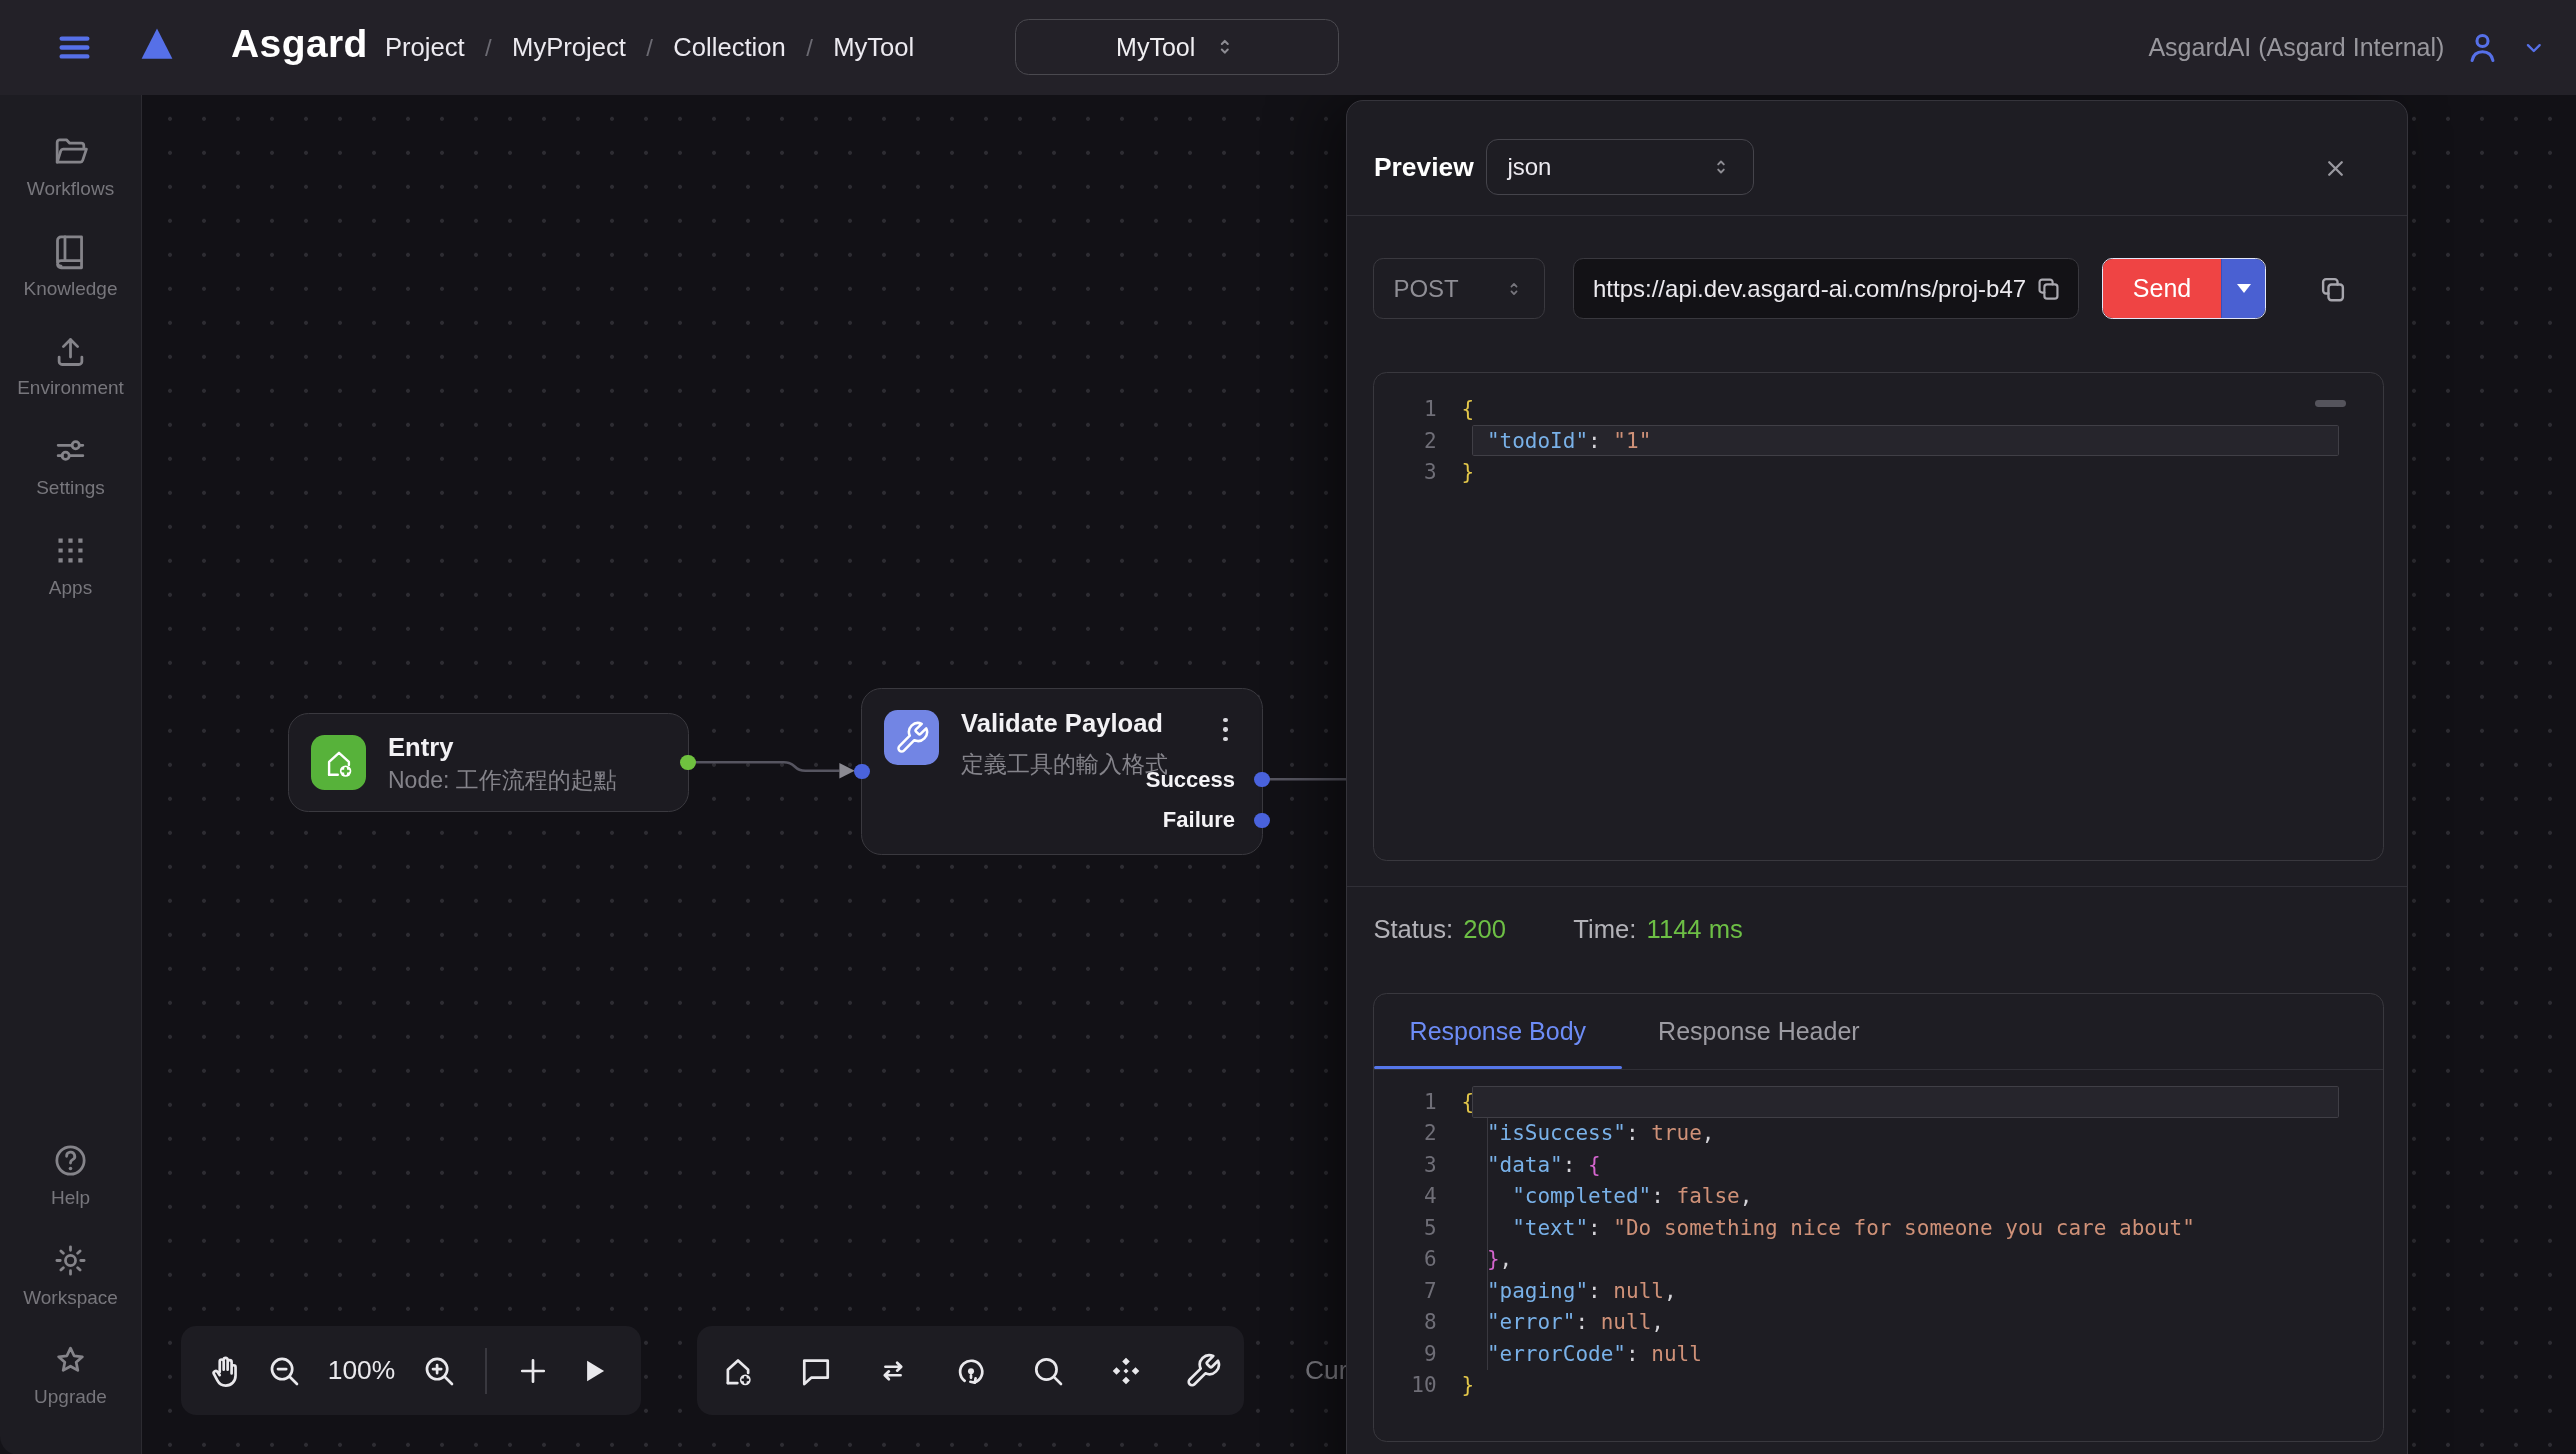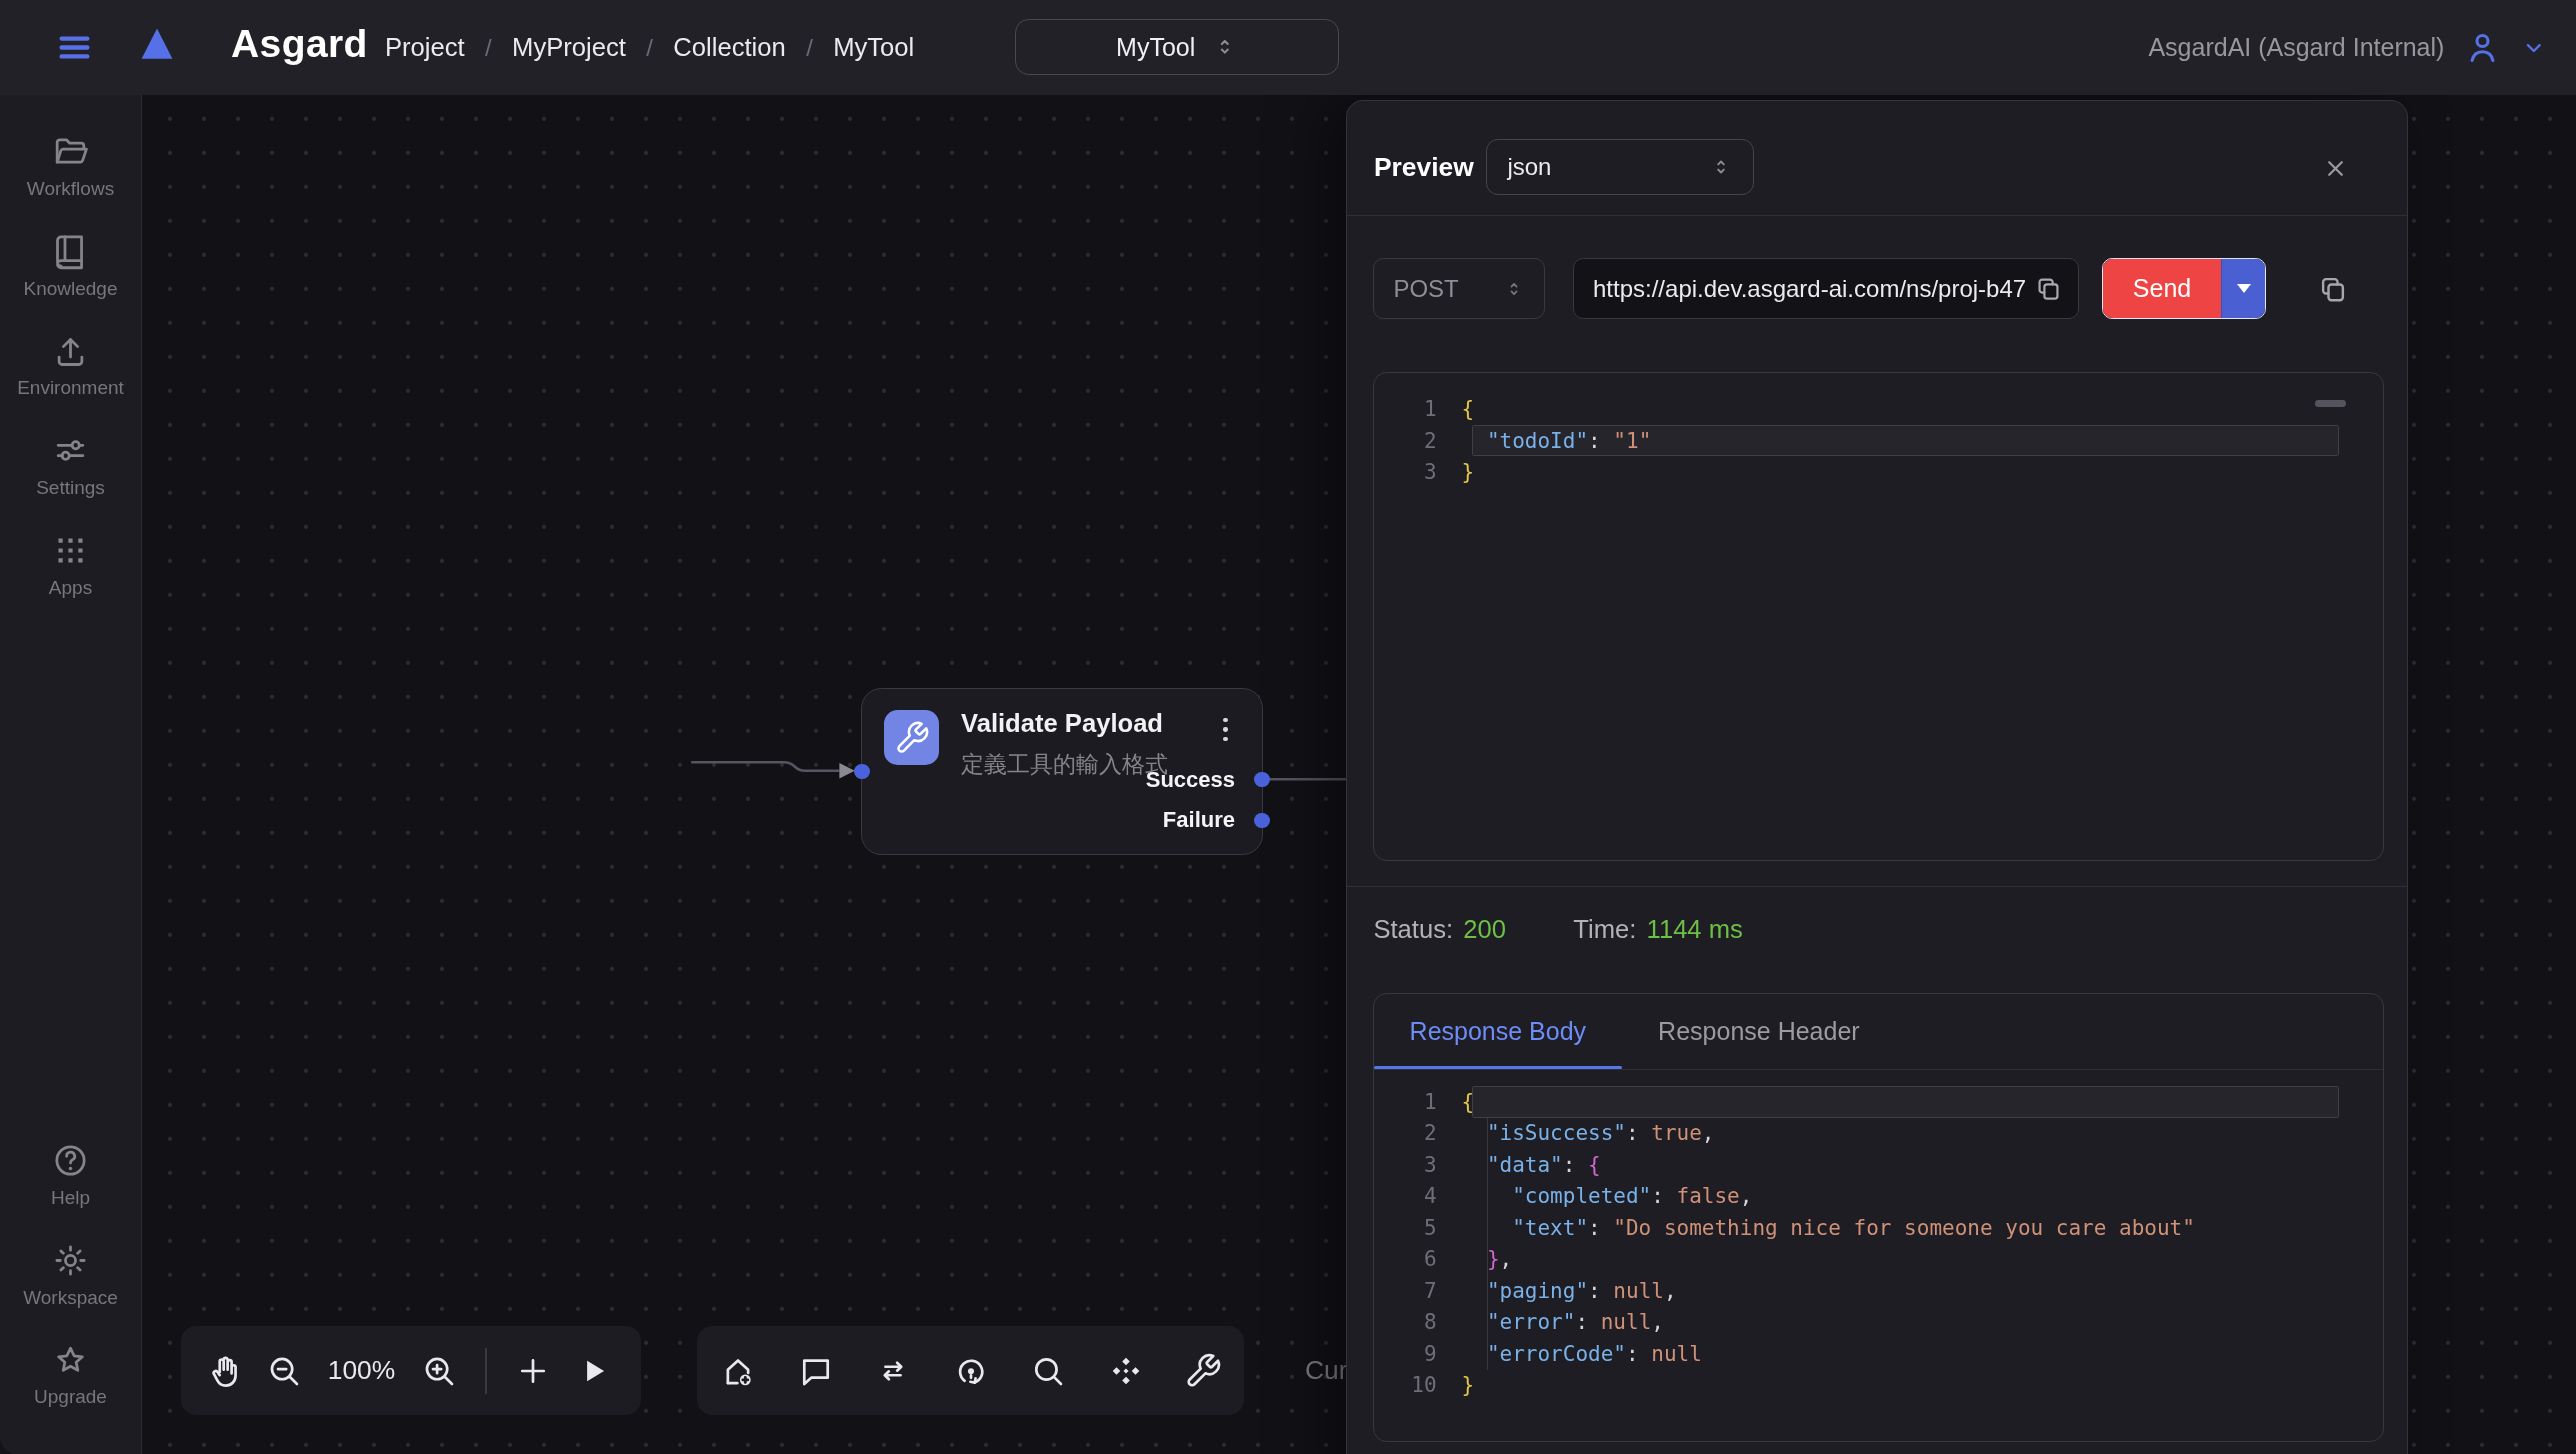--- a/index.html
+++ b/index.html
@@ -306,20 +306,35 @@
 
     <div class="workspace">
 
       <svg class="edges" viewBox="0 0 2859 1596" width="2435" height="1360">
         <path d="M646 783 H755 C770 783 765 793 780 793 H820" fill="none" stroke="#565560" stroke-width="3"></path>
         <polygon points="820,784 838,793 820,802" fill="#8b8a92"></polygon>
         <path d="M1320 803 H1439" fill="none" stroke="#565560" stroke-width="3"></path>
         <polygon points="1439,793 1457,802 1439,811" fill="#8b8a92"></polygon>
       </svg>
 
+      <div class="node node-entry">
+        <div class="node-icon" style="background:#57b23a">
+          <span class="ico">
+            <svg viewBox="0 0 24 24" fill="none" stroke="#ffffff" stroke-width="1.6" stroke-linecap="round" stroke-linejoin="round">
+              <path d="M5.4 19.8v-8.6L12 5.2l6.6 6v2.2"></path>
+                <path d="M5.4 19.8h5.8"></path>
+              <circle cx="16.4" cy="17.4" r="3.8" fill="#ffffff" stroke="none"></circle>
+              <path d="M16.4 15.6v3.6M14.6 17.4h3.6" stroke="#57b23a" stroke-width="1.9"></path>
+            </svg>
+          </span>
+        </div>
+        <div class="node-title">Entry</div>
+        <div class="node-sub">Node: 工作流程的起點</div>
+        <div class="port port-green" style="right:-7.7px;top:41px;"></div>
+      </div>
 
       <div class="node node-validate">
         <div class="node-icon" style="background:#7285e4">
           <span class="ico">
             <svg viewBox="0 0 24 24" fill="none" stroke="#ffffff" stroke-width="1.7" stroke-linecap="round" stroke-linejoin="round">
               <path d="M14.7 6.3a1 1 0 0 0 0 1.4l1.6 1.6a1 1 0 0 0 1.4 0l3.77-3.77a6 6 0 0 1-7.94 7.94l-6.91 6.91a2.12 2.12 0 0 1-3-3l6.91-6.91a6 6 0 0 1 7.94-7.94l-3.76 3.76z"></path>
             </svg>
           </span>
         </div>
         <div class="node-title">Validate Payload</div>

